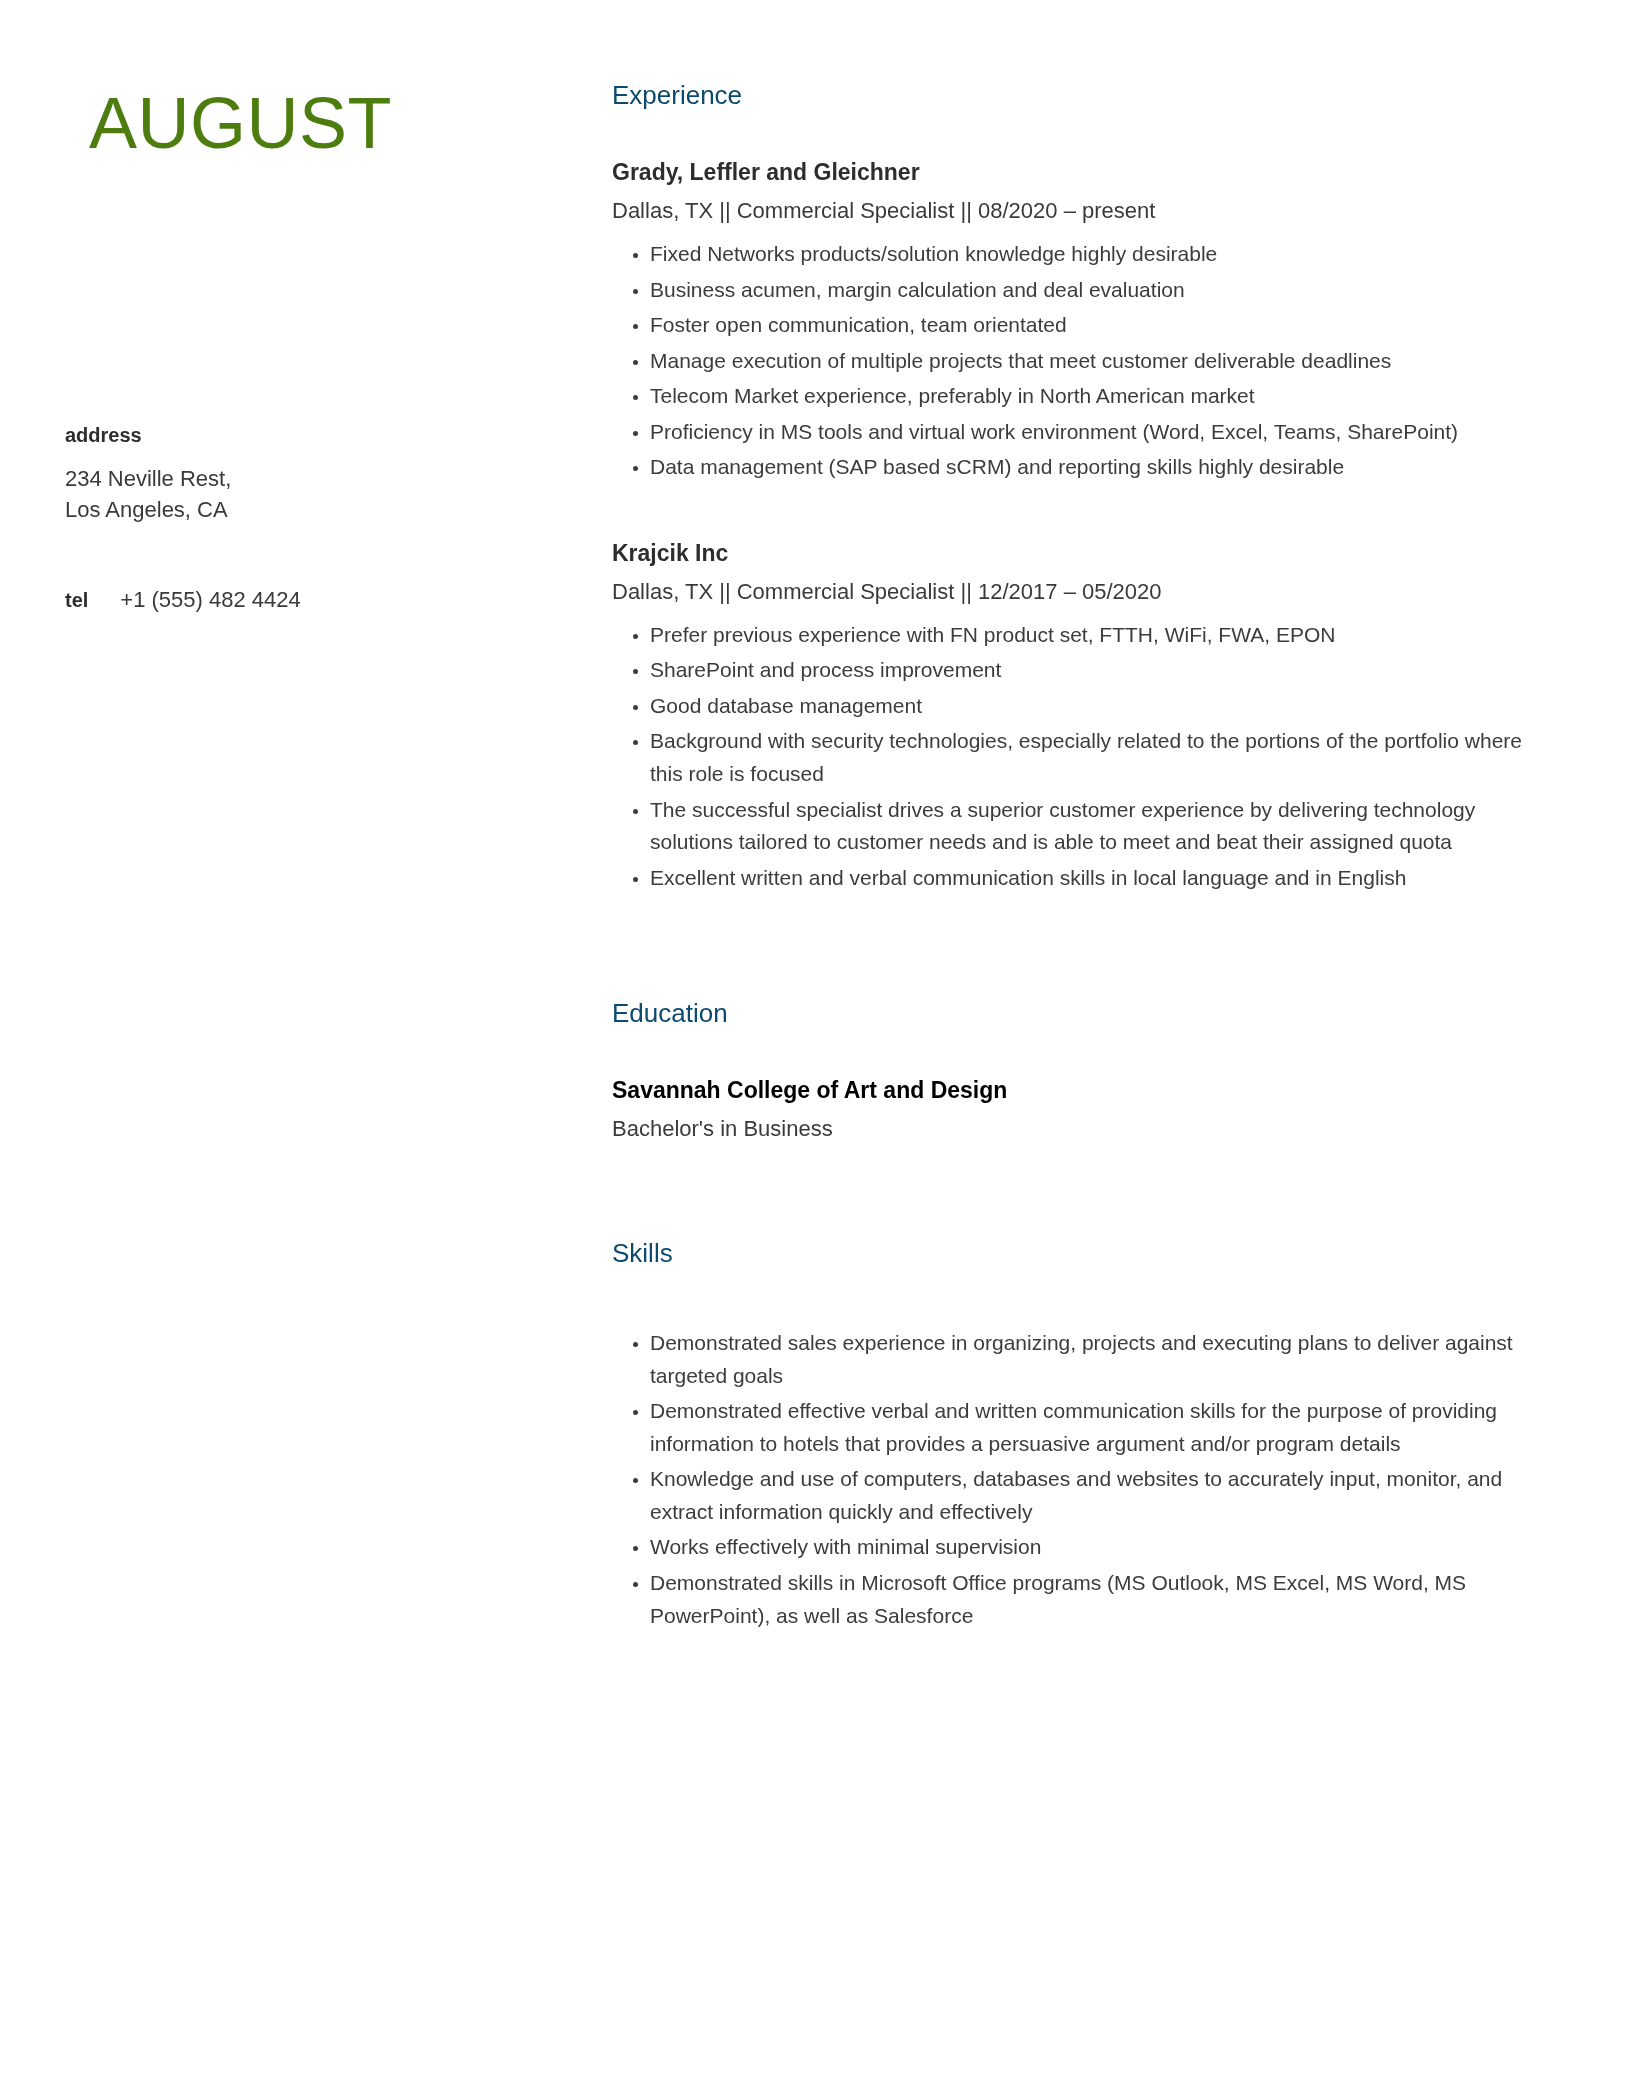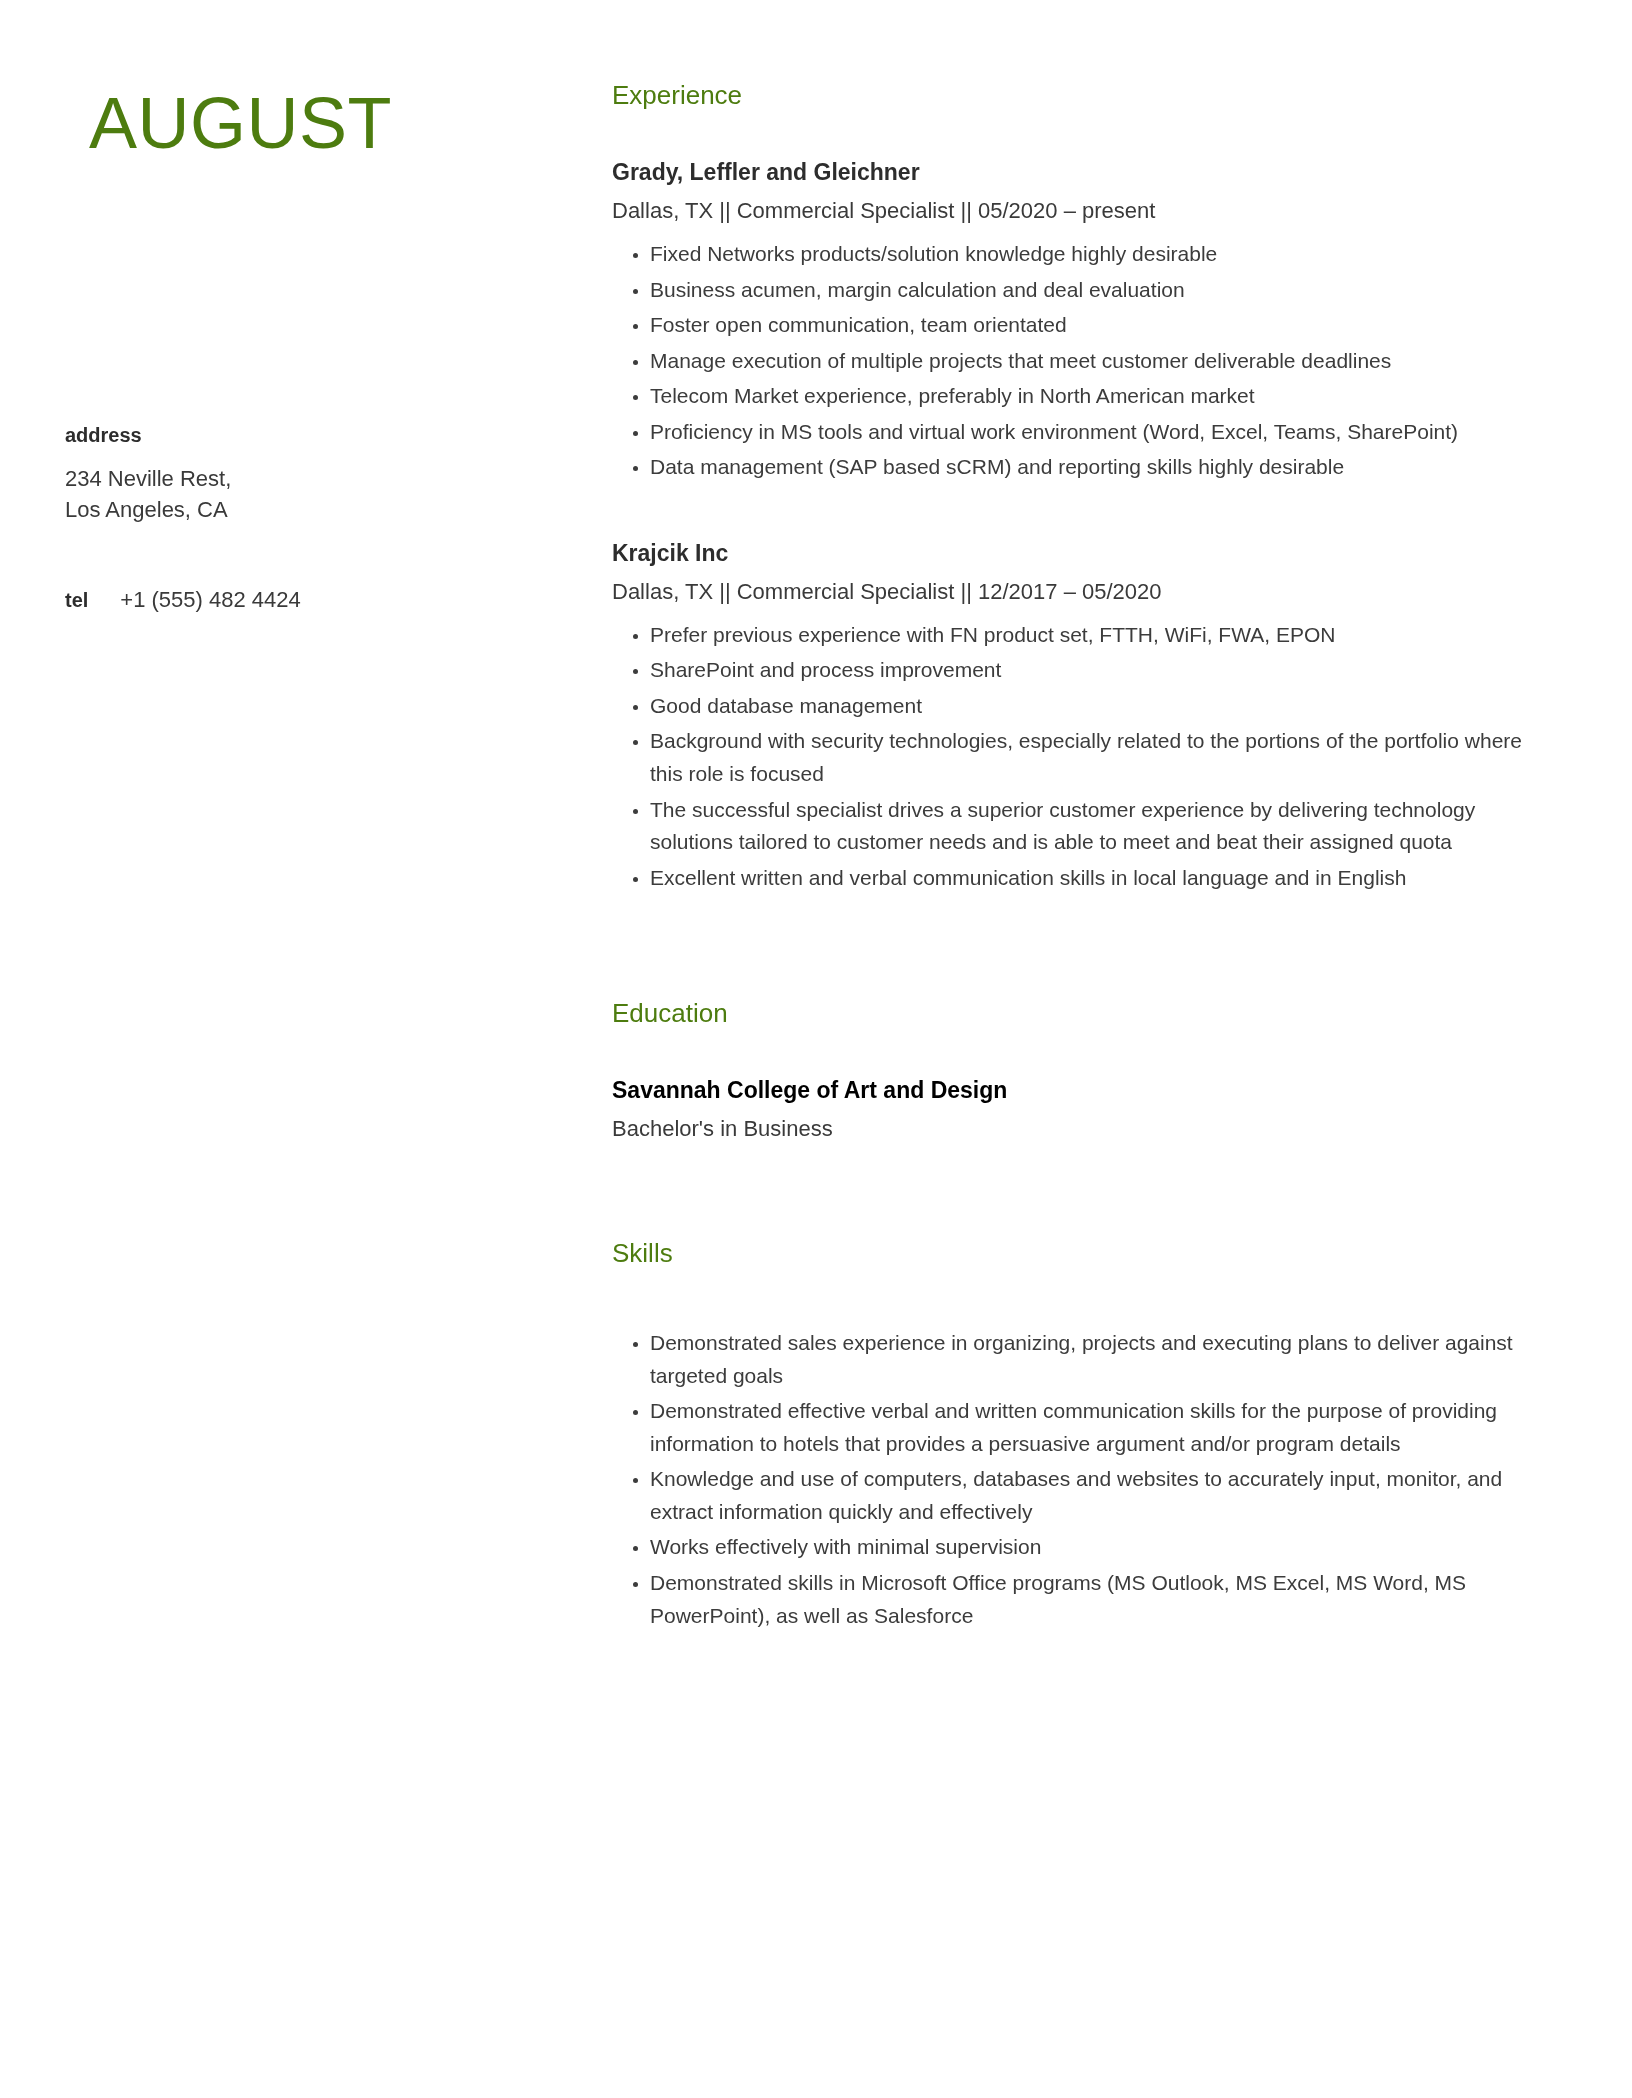--- a/index.html
+++ b/index.html
@@ -53,21 +53,21 @@
 
   
   .main {
     flex: 1;
     padding: 80px 72px 0 0;
   }
   .section { margin: 0; }
   .section-title {
     font-size: 26px;
     font-weight: 400;
-    color: #4d7c0f;
+    color: #0c4a6e;
     margin-bottom: 48px;
   }
   .job { margin-bottom: 56px; margin-top: 37px; }
   .job-company {
     font-size: 23px;
     font-weight: 700;
     color: #2d2d2d;
     margin-bottom: 12px;
   }
   .job-meta {
@@ -125,21 +125,21 @@
     </div>
   </aside>
 
   <main class="main">
 
     <section class="section section-experience">
       <h2 class="section-title">Experience</h2>
 
       <div class="job">
         <h3 class="job-company">Grady, Leffler and Gleichner</h3>
-        <div class="job-meta">Dallas, TX || Commercial Specialist || 05/2020 – present</div>
+        <div class="job-meta">Dallas, TX || Commercial Specialist || 08/2020 – present</div>
         <ul class="bullets">
           <li>Fixed Networks products/solution knowledge highly desirable</li>
           <li>Business acumen, margin calculation and deal evaluation</li>
           <li>Foster open communication, team orientated</li>
           <li>Manage execution of multiple projects that meet customer deliverable deadlines</li>
           <li>Telecom Market experience, preferably in North American market</li>
           <li>Proficiency in MS tools and virtual work environment (Word, Excel, Teams, SharePoint)</li>
           <li>Data management (SAP based sCRM) and reporting skills highly desirable</li>
         </ul>
       </div>

